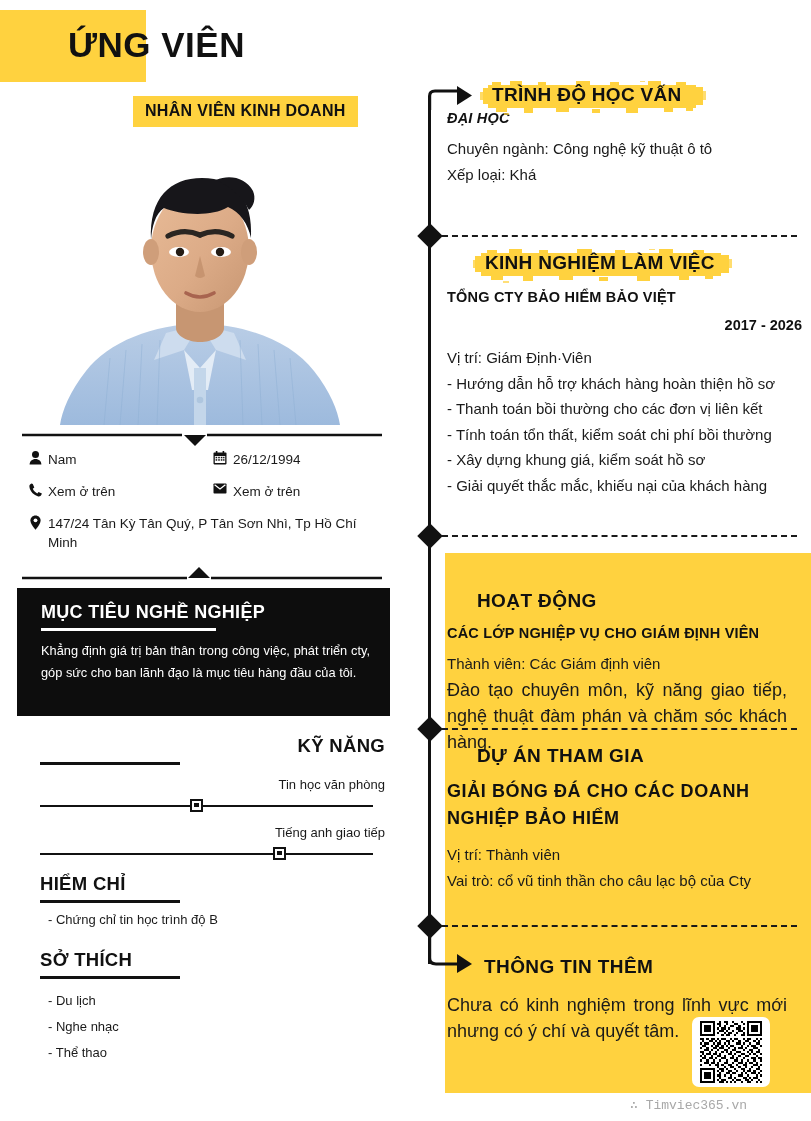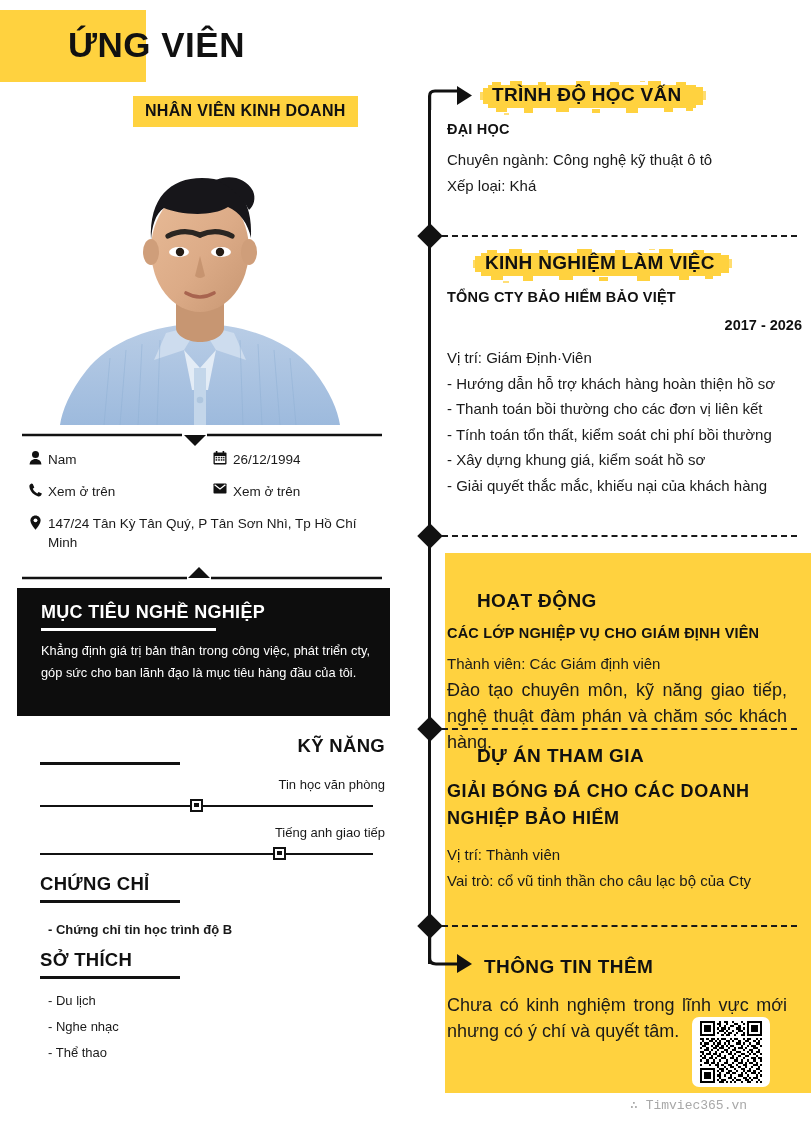--- a/index.html
+++ b/index.html
@@ -320,23 +320,23 @@
       <div class="skill-row">
         <div class="skill-name">Tiếng anh giao tiếp</div>
         <div class="skill-bar">
           <div class="skill-line"></div>
           <div class="skill-knob" id="knob1" style="left: calc(72% - 6.5px);"></div>
         </div>
       </div>
     </div>
 
     <div class="l-sec" style="top:873px;">
-      <div class="l-sec-title">CHỨNG CHỈ</div>
+      <div class="l-sec-title">HIỂM CHỈ</div>
       <div class="l-sec-rule"></div>
-      <div class="l-item" style="margin-top:14px;font-weight:bold;">- Chứng chỉ tin học trình độ B</div>
+      <div class="l-item" style="margin-top:4px;">- Chứng chỉ tin học trình độ B</div>
     </div>
 
     <div class="l-sec" style="top:949px;">
       <div class="l-sec-title">SỞ THÍCH</div>
       <div class="l-sec-rule"></div>
       <div class="l-item" style="margin-top:9px;">- Du lịch</div>
       <div class="l-item">- Nghe nhạc</div>
       <div class="l-item">- Thể thao</div>
     </div>
   </div>
@@ -397,21 +397,21 @@
               <rect x="206" y="27" width="7" height="3"></rect>
               <rect x="0" y="11" width="3" height="8" opacity="0.8"></rect>
               <rect x="222" y="10" width="4" height="9" opacity="0.75"></rect>
               <rect x="24" y="32" width="5" height="2" opacity="0.7"></rect>
               <rect x="160" y="-1" width="5" height="2" opacity="0.7"></rect>
             </g>
           </svg>
         </span>
         <span class="r-head-text">TRÌNH ĐỘ HỌC VẤN</span>
       </div>
-      <div class="r-sub" style="margin-top:15px;">ĐẠI HỌC</div>
+      <div class="r-sub" style="margin-top:4px;font-style:italic;">ĐẠI HỌC</div>
       <div class="r-line" style="margin-top:10px;">Chuyên ngành: Công nghệ kỹ thuật ô tô</div>
       <div class="r-line">Xếp loại: Khá</div>
     </div>
 
     <div class="r-body" style="top:252px;">
       <div class="r-head-wrap" style="margin-left:38px;">
         <span class="r-head-brush">
           <svg width="260" height="34" xmlns="http://www.w3.org/2000/svg">
             <rect x="8" y="4" width="240" height="23" fill="#FFD23F"></rect>
             <g fill="#FFD23F">

